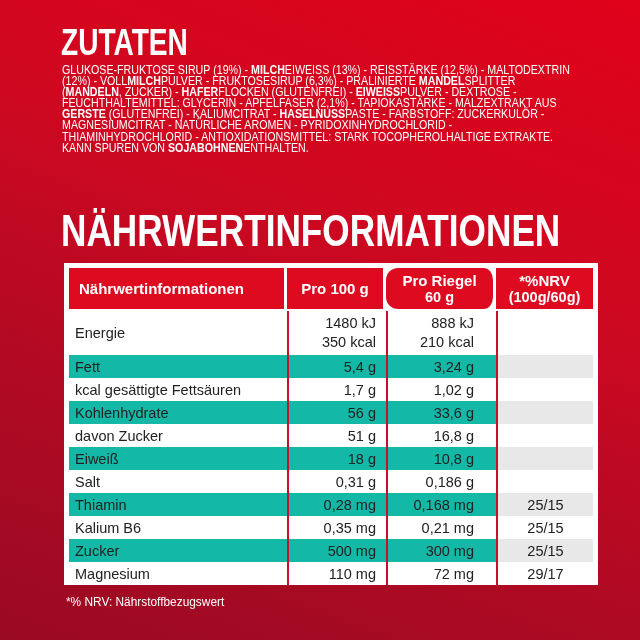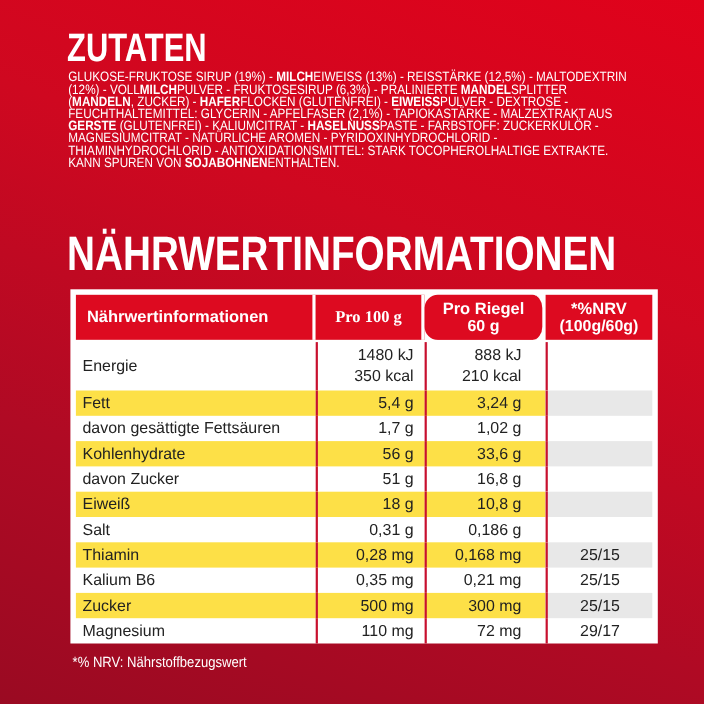--- a/index.html
+++ b/index.html
@@ -33,30 +33,30 @@
     border-collapse:separate; border-spacing:0;
     color:#222; font-size:14.5px;
   }
   th {
     background:#dd0a20; color:#fff; font-weight:bold;
     height:41px; padding:0; border-right:3px solid #fff;
     line-height:16px;
   }
   th:last-child { border-right:none; }
   th.c0 { text-align:left; padding-left:10px; width:205px; font-size:15px; }
-  th.c1 { width:96px; font-size:15px;font-family:Liberation Serif, serif; }
+  th.c1 { width:96px; font-size:15px; }
   th.c2 { width:107px; font-size:15px;border-radius:12px; }
   th.c3 { font-size:15px; }
   th .sub { font-weight:bold; font-size:14.5px; display:block; }
   td { padding:0; height:23px; line-height:20px; white-space:nowrap; }
   td.c0 { padding-left:6px; text-align:left; }
   td.c1 { text-align:right; padding-right:10px; border-left:2px solid #c8102e; }
   td.c2 { text-align:right; padding-right:22px; border-left:2px solid #c8102e;margin-left:40px; }
   td.c3 { text-align:center; border-left:2px solid #c8102e; }
-  tr.alt td { background:#fde047; }
+  tr.alt td { background:#14b8a6; }
   tr.alt td.c3 { background:#e8e8e8; }
   tr.energy td { height:44px; line-height:19px; }
   tr.gap td { height:2px; line-height:2px; background:#fff; }
   .footnote {
     position:absolute; left:66px; top:594px; font-size:13.5px;
     transform:scaleX(0.88); transform-origin:left top; color:#fff;
   }
 </style>
 </head>
 <body>
@@ -111,21 +111,21 @@
           </td>
           <td class="c3"></td>
         </tr>
         <tr class="alt">
           <td class="c0">Fett</td>
           <td class="c1">5,4 g</td>
           <td class="c2">3,24 g</td>
           <td class="c3"></td>
         </tr>
         <tr>
-          <td class="c0">davon gesättigte Fettsäuren</td>
+          <td class="c0">kcal gesättigte Fettsäuren</td>
           <td class="c1">1,7 g</td>
           <td class="c2">1,02 g</td>
           <td class="c3"></td>
         </tr>
         <tr class="alt">
           <td class="c0">Kohlenhydrate</td>
           <td class="c1">56 g</td>
           <td class="c2">33,6 g</td>
           <td class="c3"></td>
         </tr>

